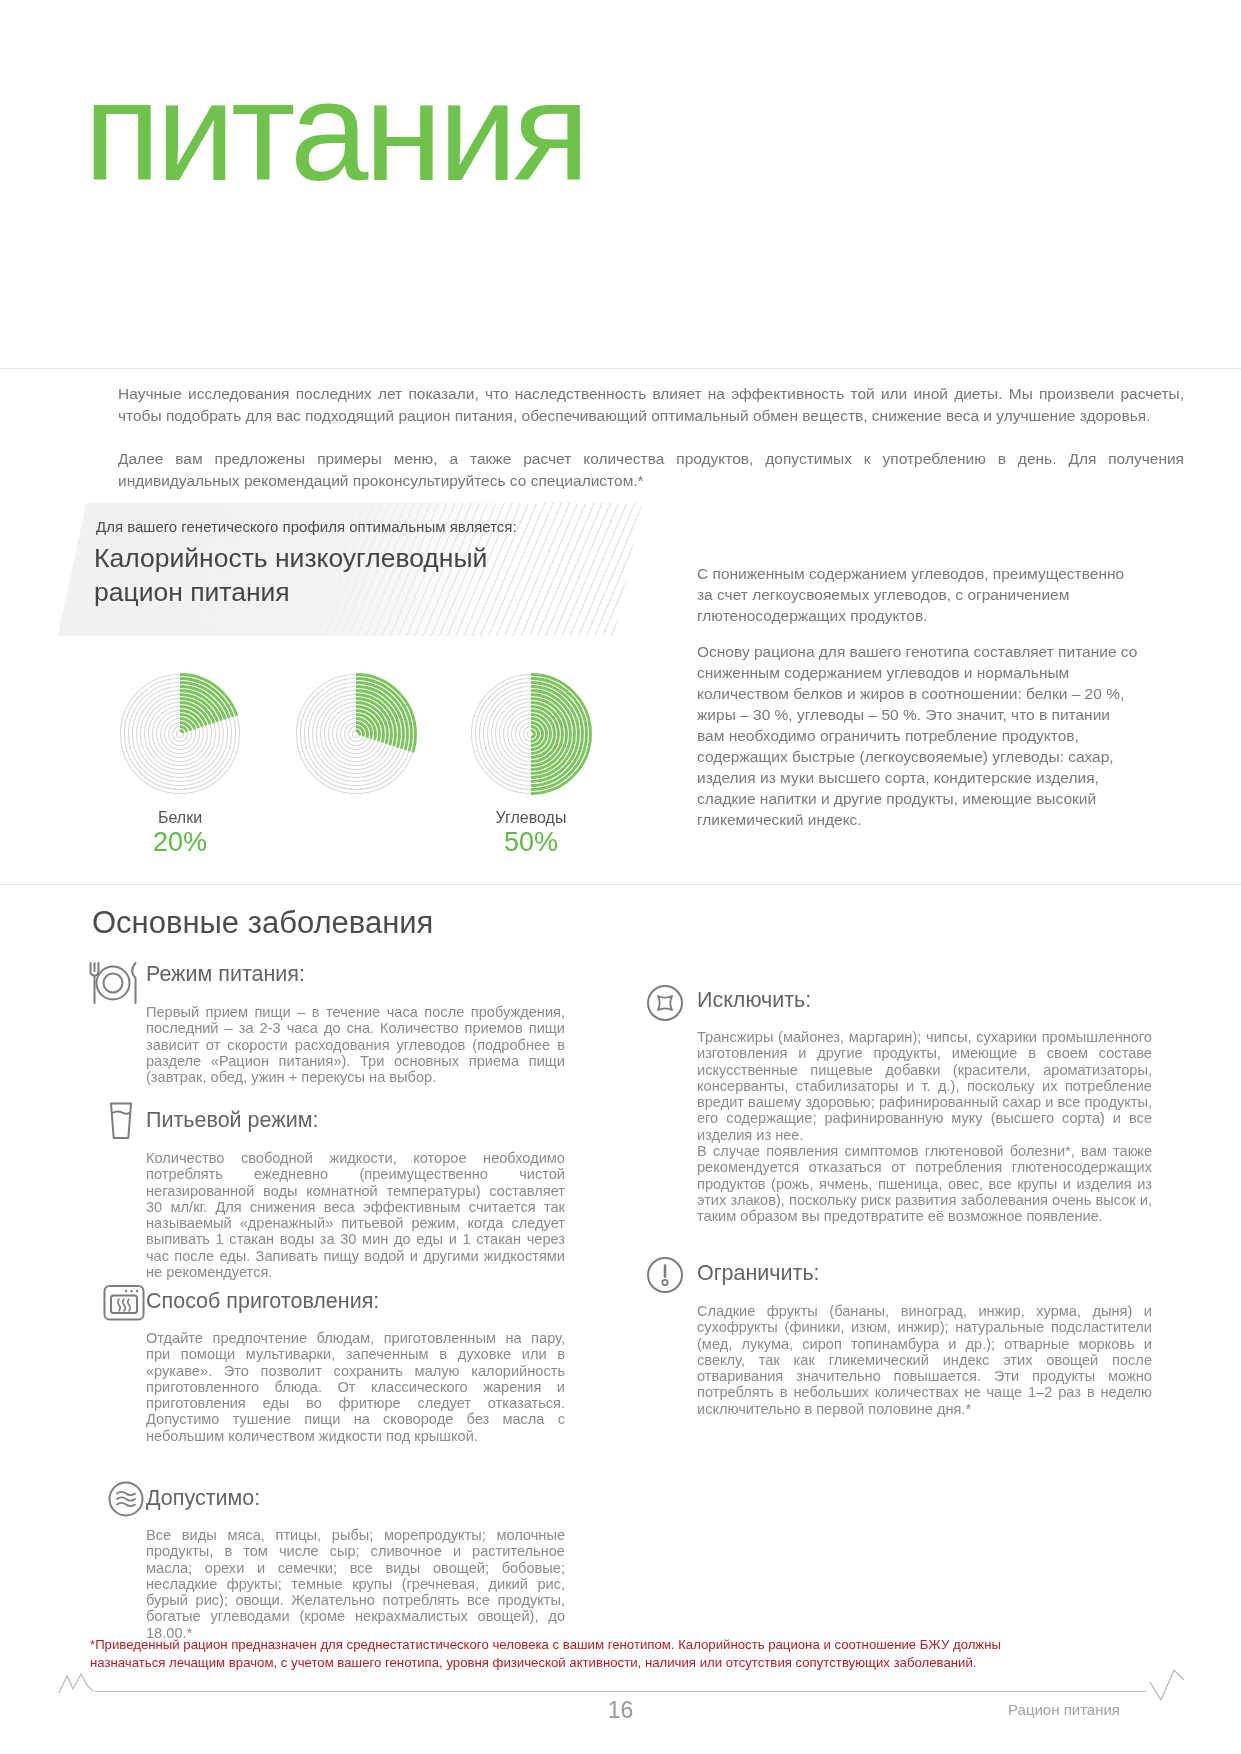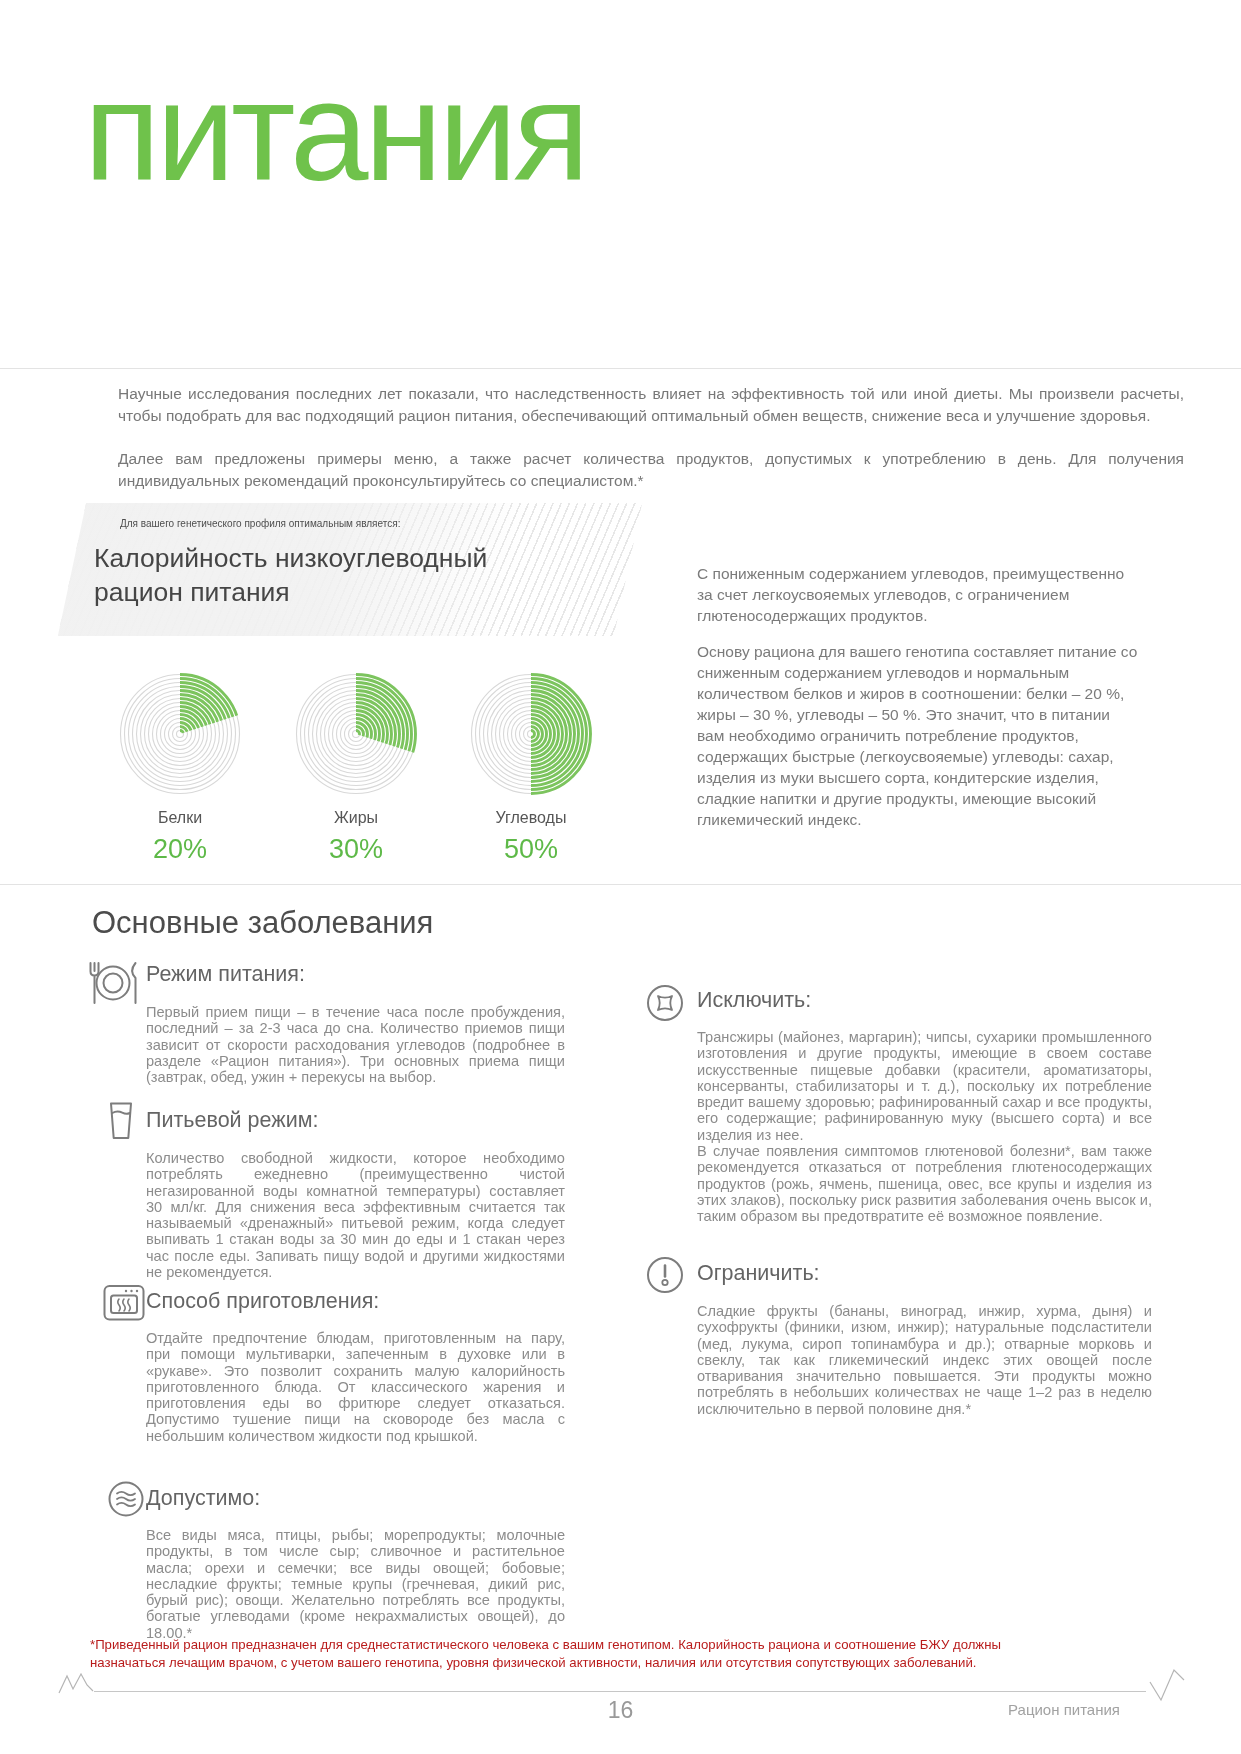--- a/index.html
+++ b/index.html
@@ -7,28 +7,28 @@
         font-family:"Liberation Sans","DejaVu Sans",sans-serif;}
   .abs{position:absolute;}
   .title{left:84px;top:80px;font-size:141px;line-height:103px;letter-spacing:-4px;
          color:#6fc24b;font-weight:400;}
   .rule{height:1px;background:#e3e3e3;left:0;width:1241px;}
   .intro{left:90px;width:1066px;font-size:15.5px;line-height:21.5px;color:#787878;text-align:justify;margin-left:28px;}
   .profile-bg{left:72px;top:503px;width:556px;height:133px;transform:skewX(-12deg);
       background:
         linear-gradient(to right, rgba(241,241,241,0.96) 0%, rgba(241,241,241,0.9) 46%, rgba(241,241,241,0) 80%),
         repeating-linear-gradient(102deg,#e7e7e7 0 1.6px,#ffffff 1.6px 8px);}
-  .profile-lead{left:96px;top:518px;font-size:10px;color:#4e4e4e;margin-left:24px;}
+  .profile-lead{left:96px;top:518px;font-size:15px;color:#4e4e4e;}
   .profile-name{left:94px;top:541px;font-size:26.5px;line-height:34px;color:#454545;}
   .desc{left:697px;width:442px;font-size:15.5px;line-height:21px;color:#7b7b7b;}
   .pie{width:130px;height:130px;}
   .pie svg{width:130px;height:130px;display:block;}
   .pie-label{width:160px;text-align:center;top:809px;}
   .pie-label .nm{font-size:16px;color:#565656;}
-  .pie-label .pct{font-size:27px;color:#5eb948;margin-top:7px;}
+  .pie-label .pct{font-size:27px;color:#5eb948;}
   .h2{left:92px;top:905px;font-size:31px;color:#4c4c4c;}
   .sec-title{font-size:21.5px;color:#646464;}
   .sec-body{font-size:14.6px;line-height:16.3px;color:#8c8c8c;text-align:justify;}
   .sec-body p{margin:0;}
   .icon{stroke:#7d7d7d;fill:none;stroke-width:2;stroke-linecap:round;stroke-linejoin:round;}
   .note{left:90px;top:1636px;width:972px;font-size:13.2px;line-height:17.5px;color:#b91c1c;}
   .footer-rule{left:94px;top:1691px;width:1052px;height:1px;background:#c6c6c6;}
   .pagenum{left:560px;top:1697px;width:121px;text-align:center;font-size:23px;color:#999;}
   .running{left:950px;top:1701px;width:170px;text-align:right;font-size:15px;color:#a2a2a2;}
 </style>
@@ -177,24 +177,20 @@
           <circle cx="65" cy="65" r="55.5" fill="none" stroke="#7cc45e" stroke-width="2.9"></circle>
           <circle cx="65" cy="65" r="59.5" fill="none" stroke="#7cc45e" stroke-width="2.9"></circle>
         </g>
       </svg>
     </div>
 
   <div class="abs pie-label" style="left:100px;">
     <div class="nm">Белки</div>
     <div class="pct">20%</div>
   </div>
-  <div class="abs pie-label" style="left:276px;">
-    <div class="nm">Жиры</div>
-    <div class="pct">30%</div>
-  </div>
   <div class="abs pie-label" style="left:451px;">
     <div class="nm">Углеводы</div>
     <div class="pct">50%</div>
   </div>
 
   <div class="abs rule" style="top:884px;"></div>
 
   <div class="abs h2">Основные заболевания</div>
 
   <svg class="abs icon" style="left:86px;top:956px;" width="54" height="54" viewBox="0 0 54 54">

